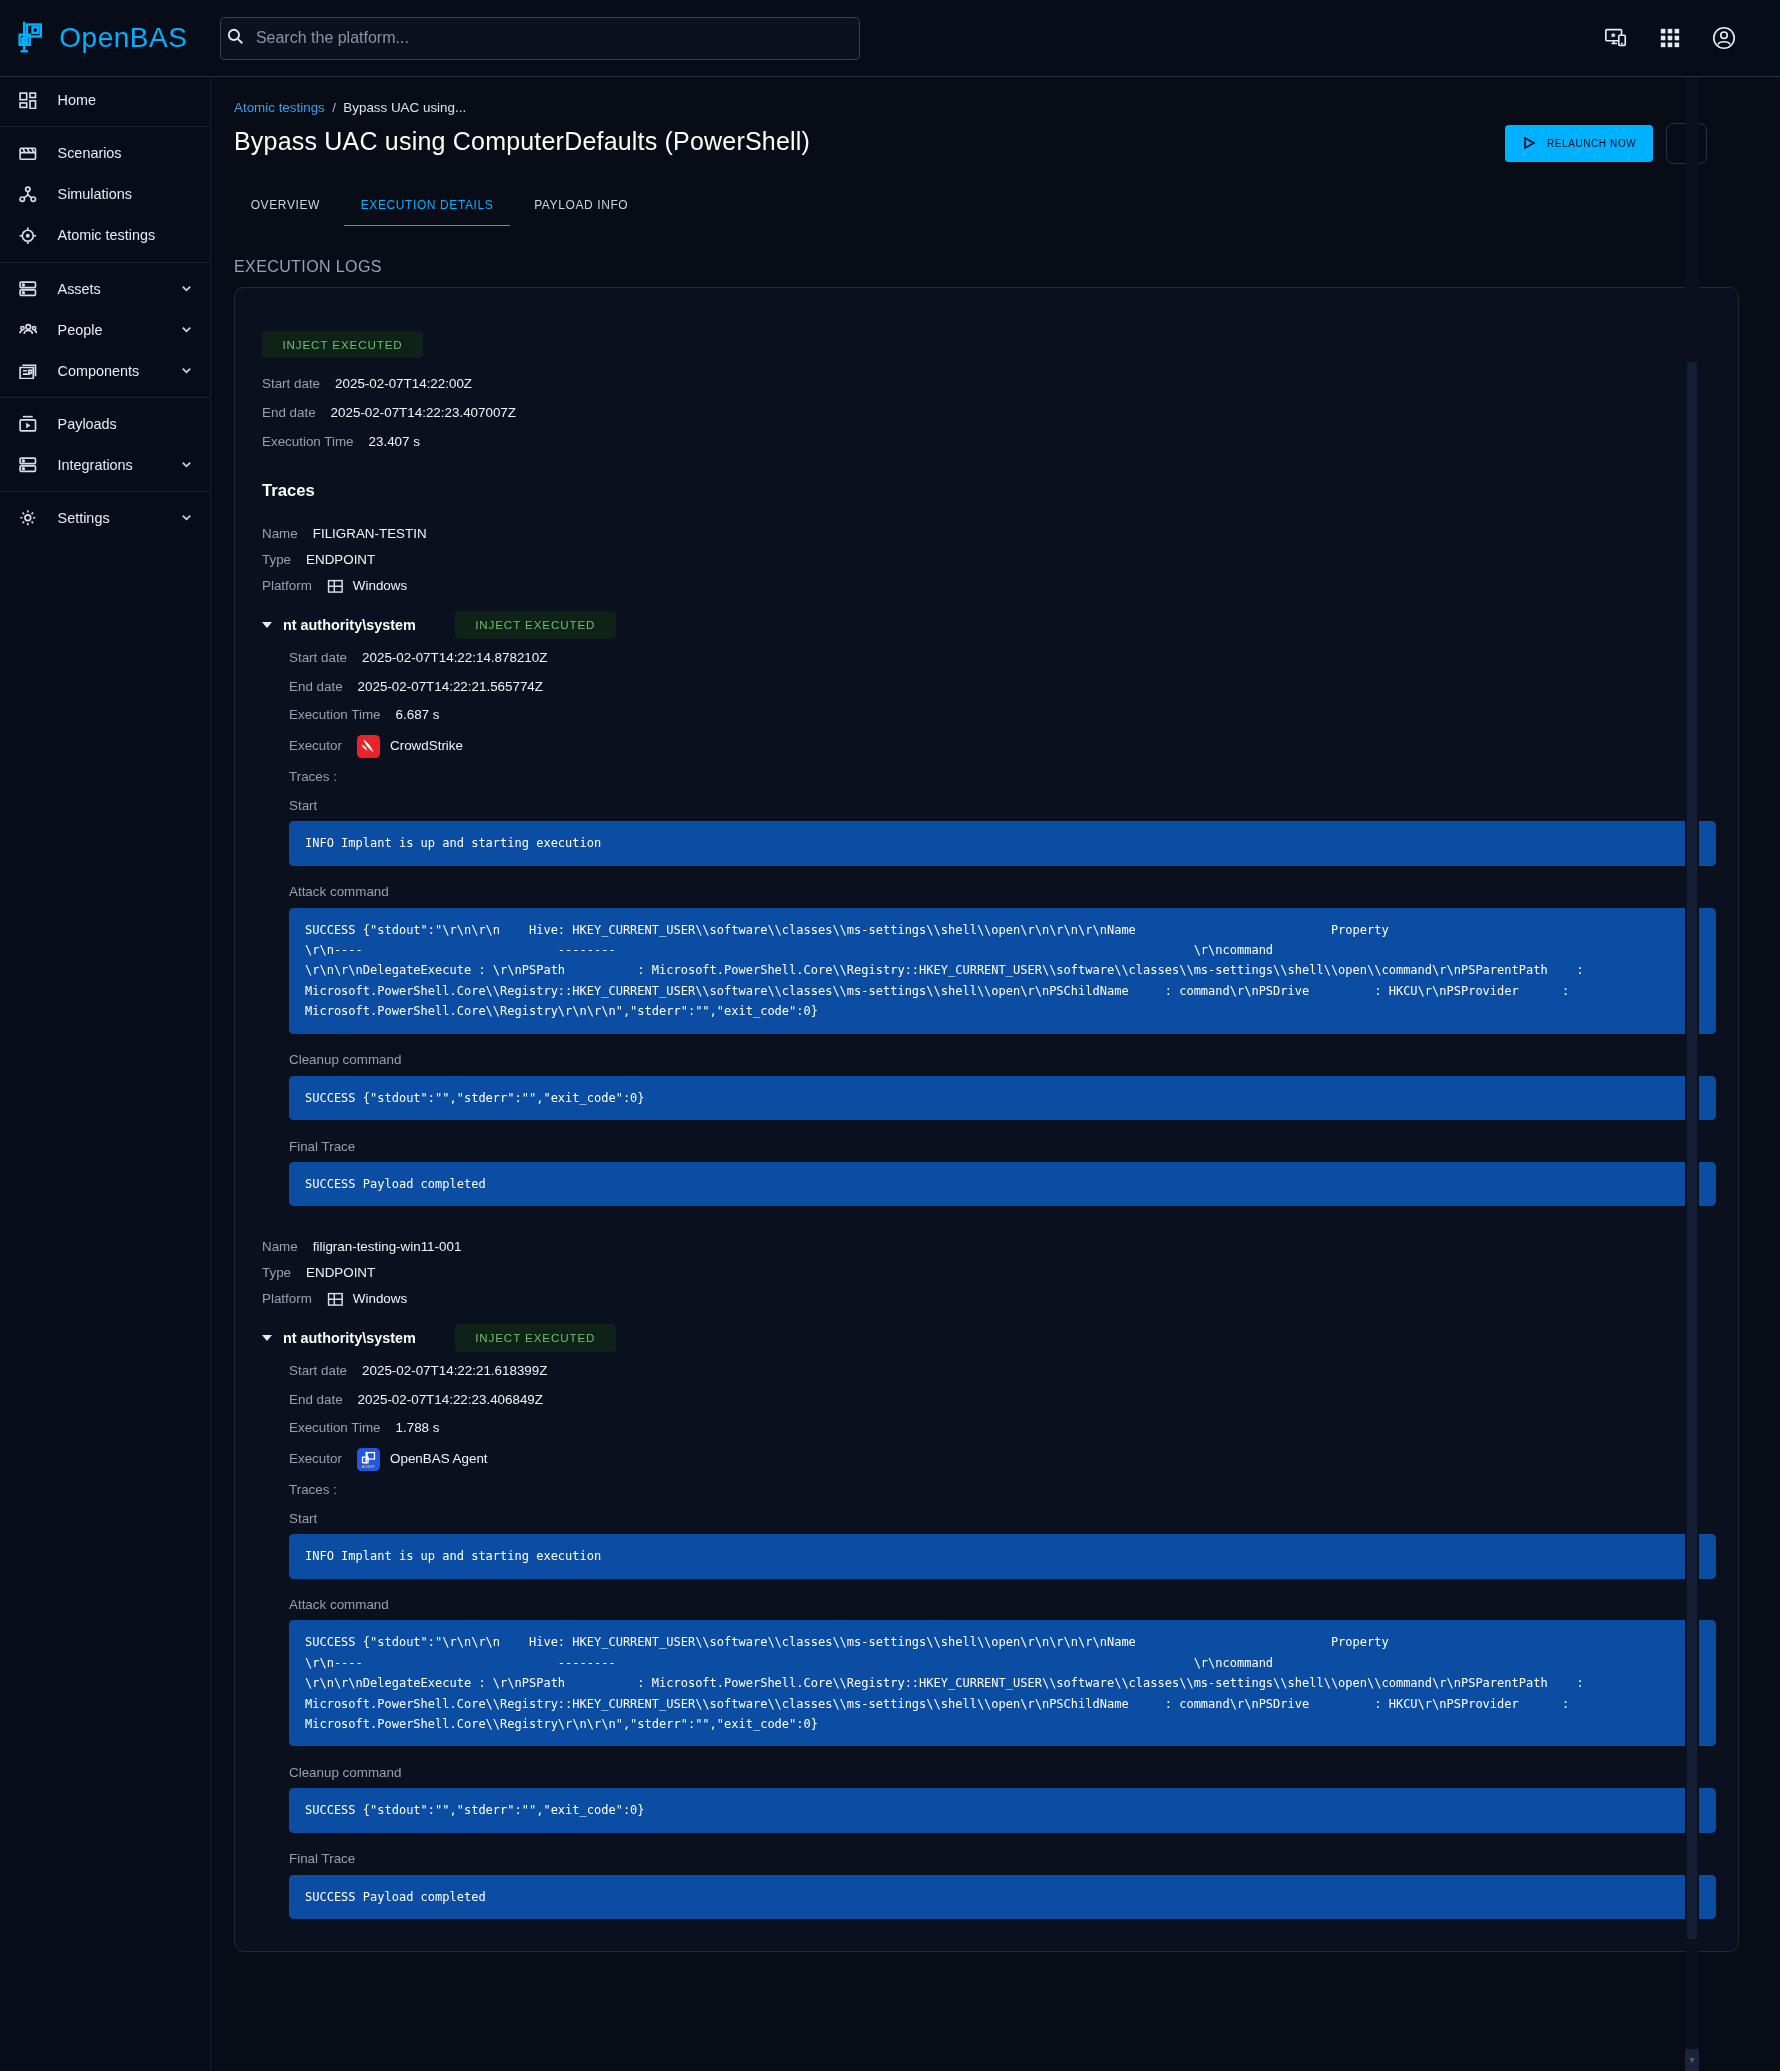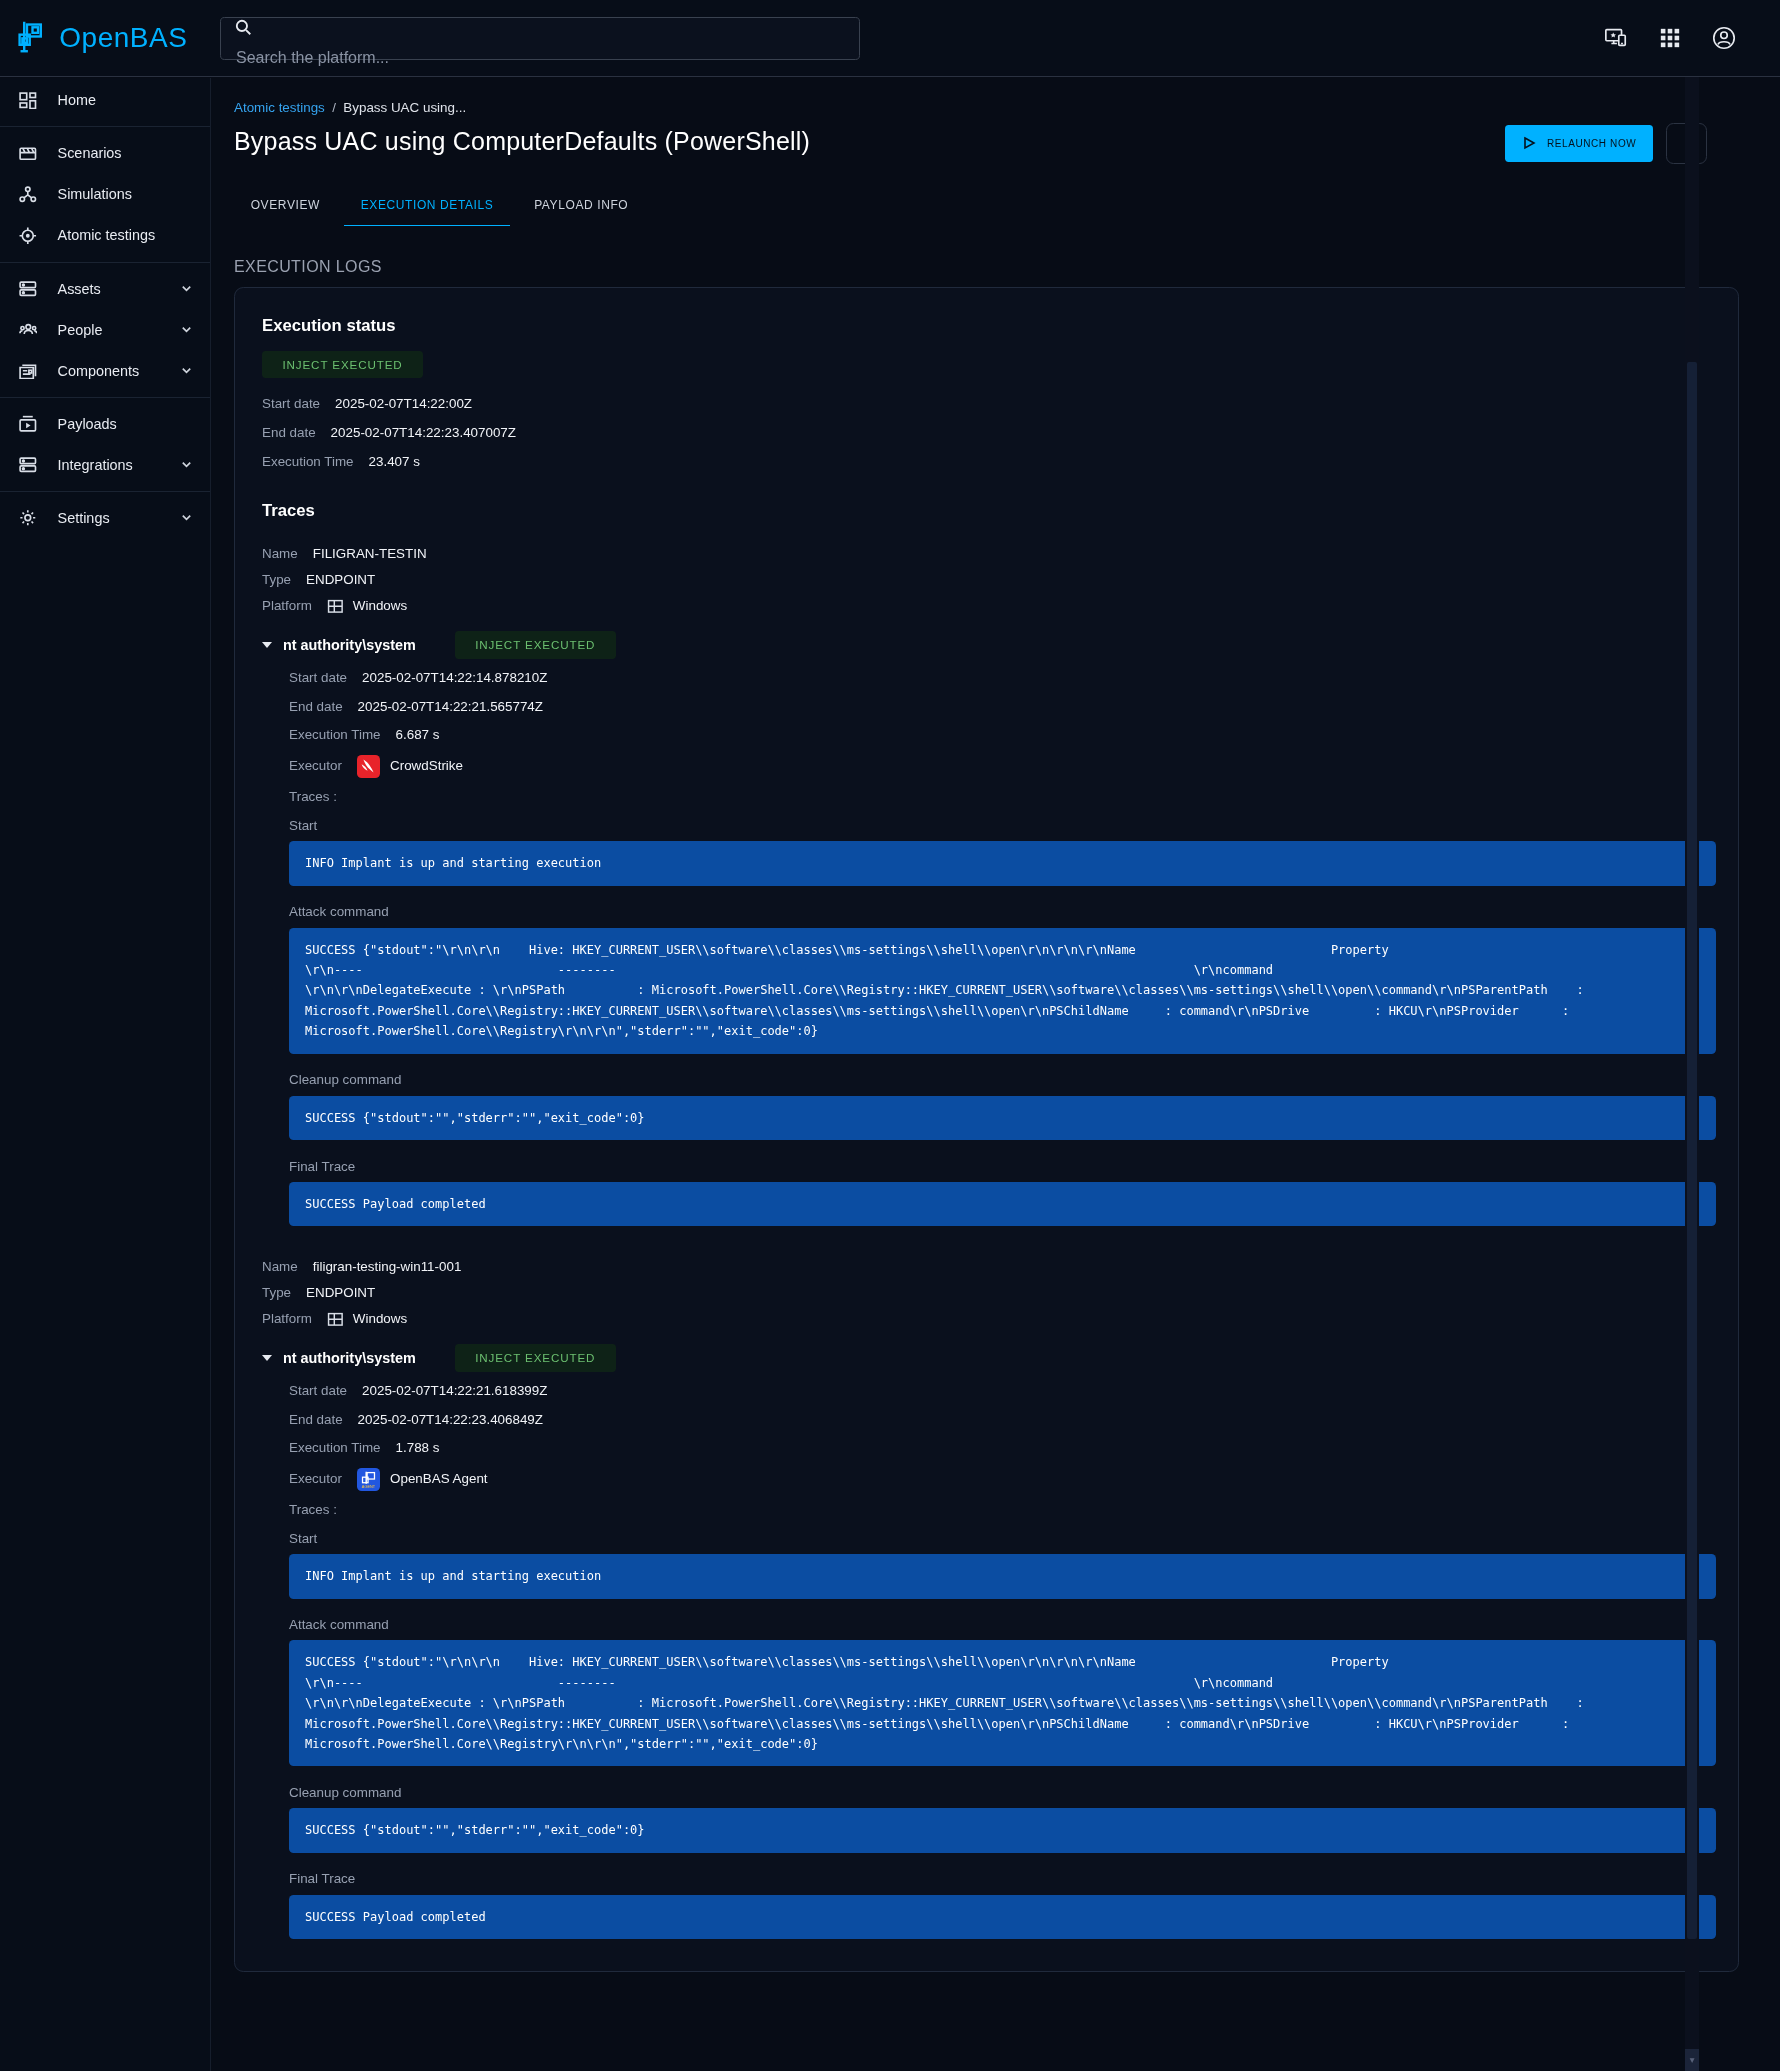--- a/index.html
+++ b/index.html
@@ -6,21 +6,21 @@
   *{box-sizing:border-box;}
   .app{position:relative;width:1699px;height:2071px;background:#070c16;
        font-family:"Liberation Sans",sans-serif;color:#eceff4;}
 
   
   .topbar{position:absolute;left:0;top:0;width:1781px;height:77px;background:#070d18;
           border-bottom:0.9px solid #2a3140;display:flex;align-items:center;z-index:5;}
   .logo{display:flex;align-items:center;gap:9.3px;padding-left:15px;width:197px;}
   .logo-text{color:#00b1ff;font-size:28px;letter-spacing:0.5px;}
   .search-box{margin-left:23px;width:640px;height:43px;border:0.9px solid #39414f;border-radius:4.6px;
-              background:#0b111e;display:flex;padding:0 13px;gap:9.3px;flex-direction:column;}
+              background:#0b111e;display:flex;align-items:center;padding:0 5px;gap:9.3px;}
   .search-box input{flex:1;background:transparent;border:none;outline:none;color:#dfe3ea;
                     font-size:16px;font-family:"Liberation Sans",sans-serif;}
   .search-box input::placeholder{color:#8a93a4;}
   .topbar-right{margin-left:auto;display:flex;align-items:center;gap:13px;padding-right:37px;}
   .icon-btn{width:41px;height:41px;display:flex;align-items:center;justify-content:center;
             border-radius:50%;cursor:pointer;background:transparent;border:none;color:#e7eaf0;}
 
   
   .sidebar{position:absolute;left:0;top:78px;width:211px;height:1993px;background:#070d18;
            border-right:0.9px solid #161e2c;padding-top:1.9px;}
@@ -305,21 +305,20 @@
     <div class="tabs">
       <div class="tab">OVERVIEW</div>
       <div class="tab active">EXECUTION DETAILS</div>
       <div class="tab">PAYLOAD INFO</div>
     </div>
 
     <div class="section-label">EXECUTION LOGS</div>
 
     <section class="card">
 
-      <h2 class="h2" style="margin:0;">Execution status</h2>
       <span class="badge">INJECT EXECUTED</span>
       <div class="kv" style="margin-top:16.7px;">
         <span class="k">Start date</span>
         <span class="v">2025-02-07T14:22:00Z</span>
       </div>
       <div class="kv">
         <span class="k">End date</span>
         <span class="v">2025-02-07T14:22:23.407007Z</span>
       </div>
       <div class="kv">

